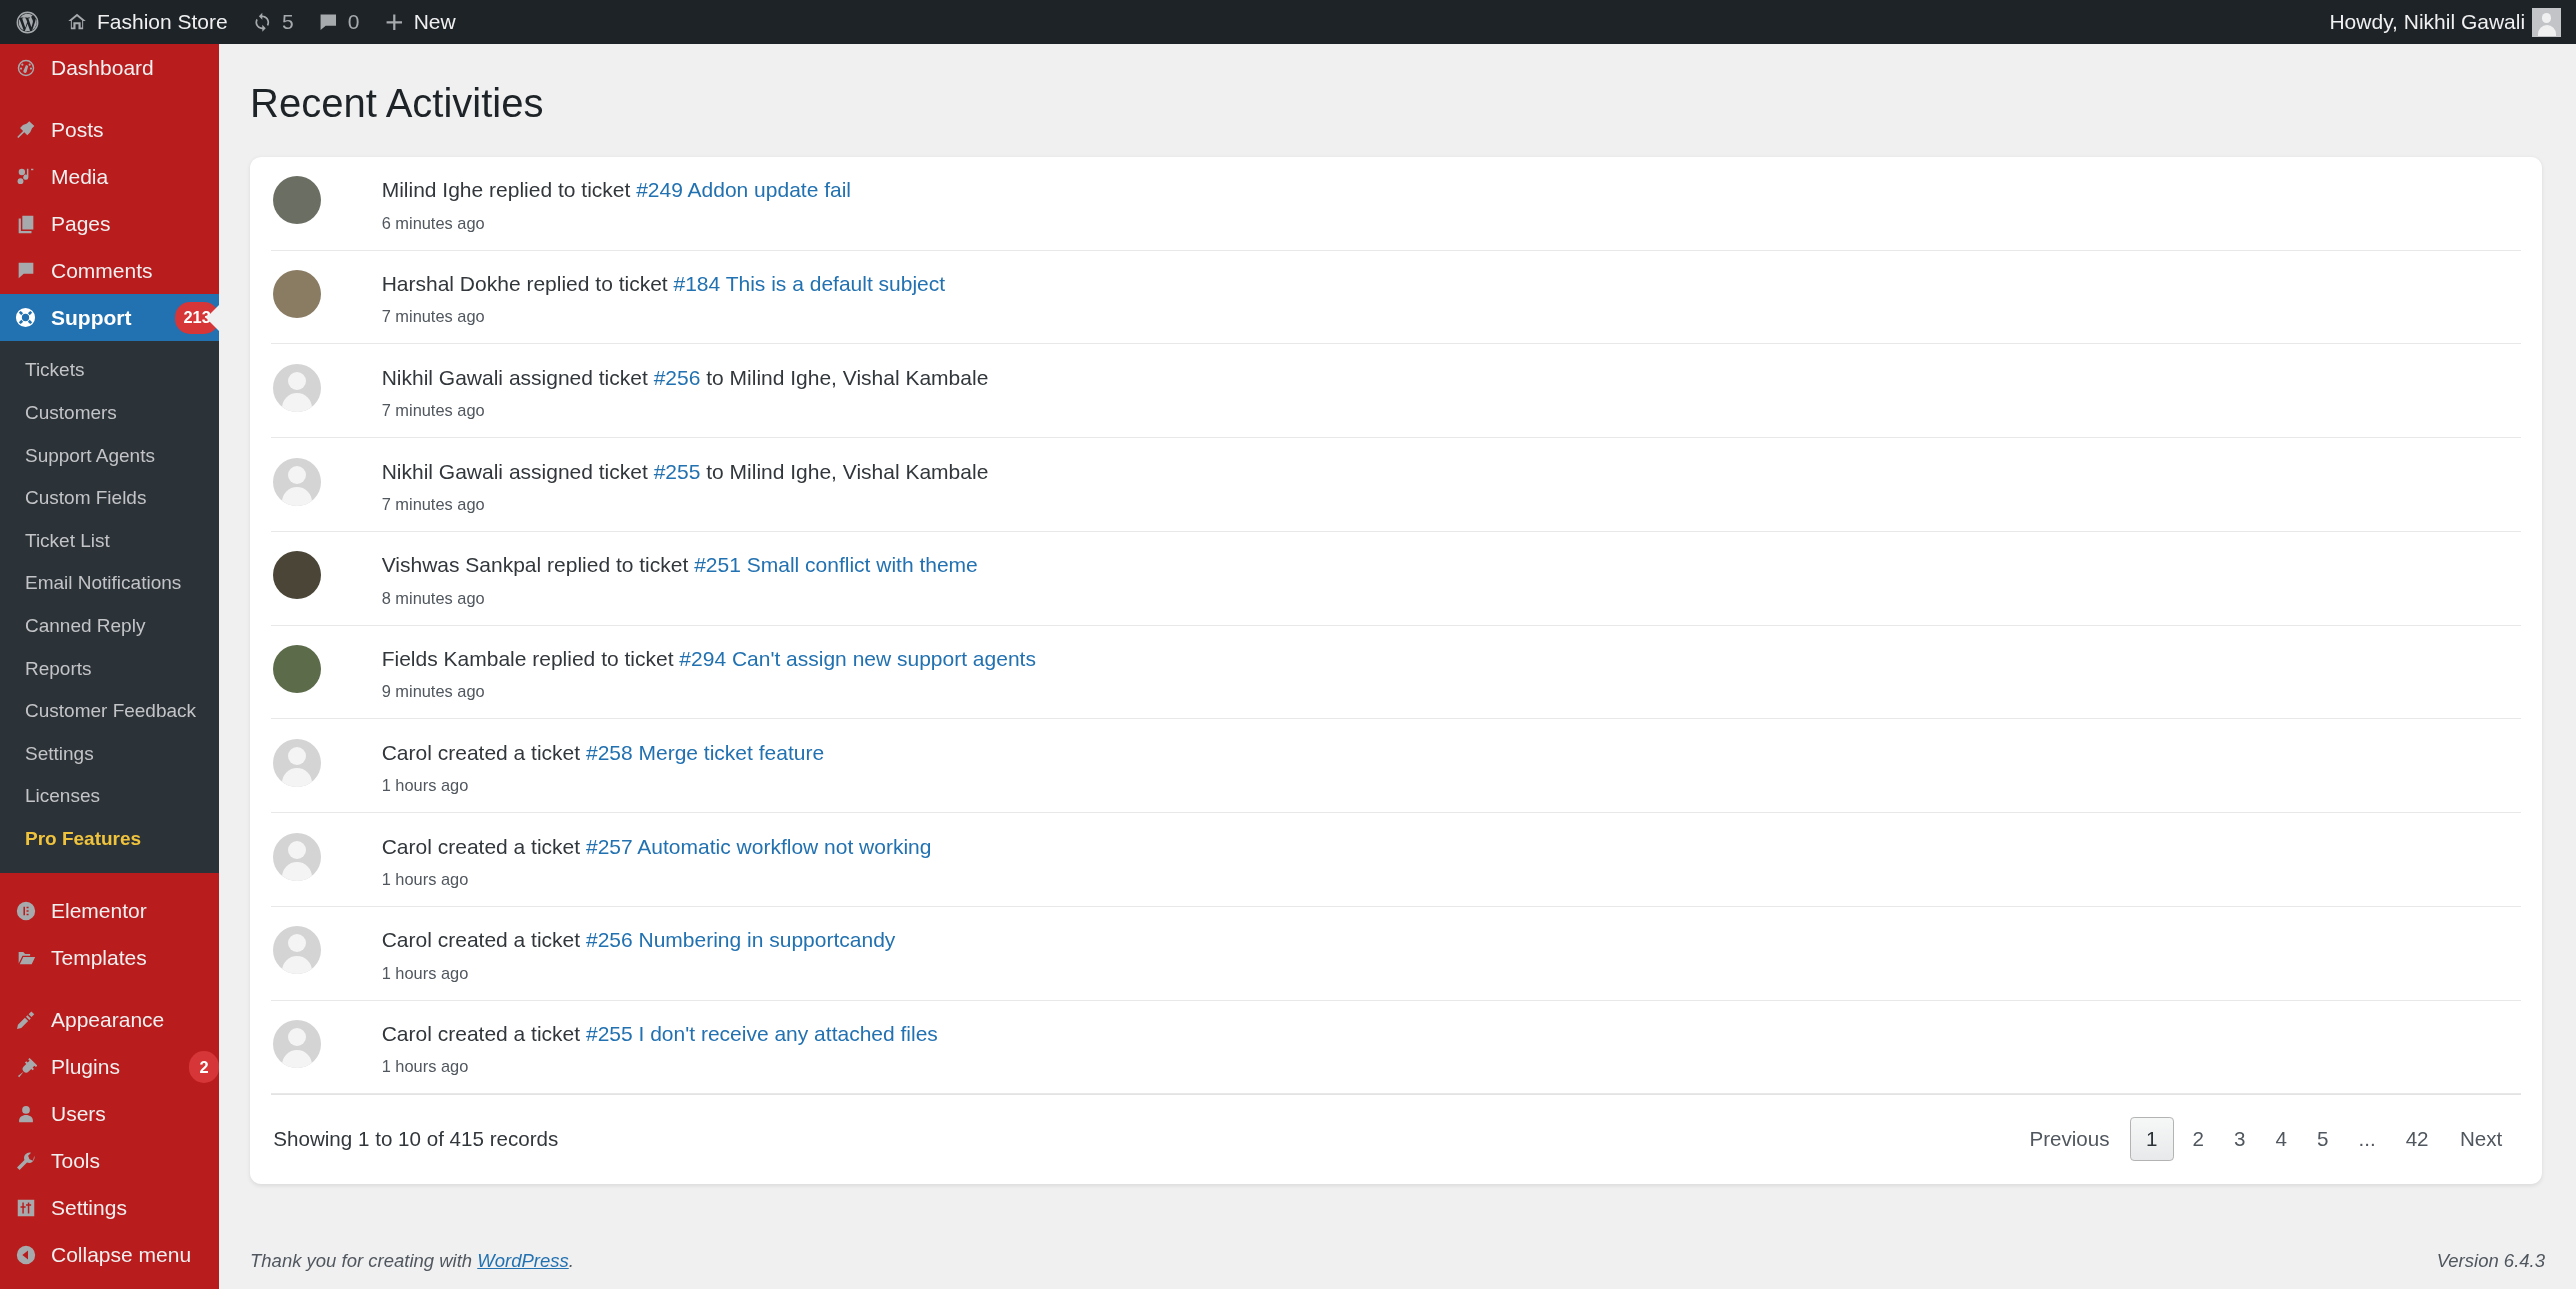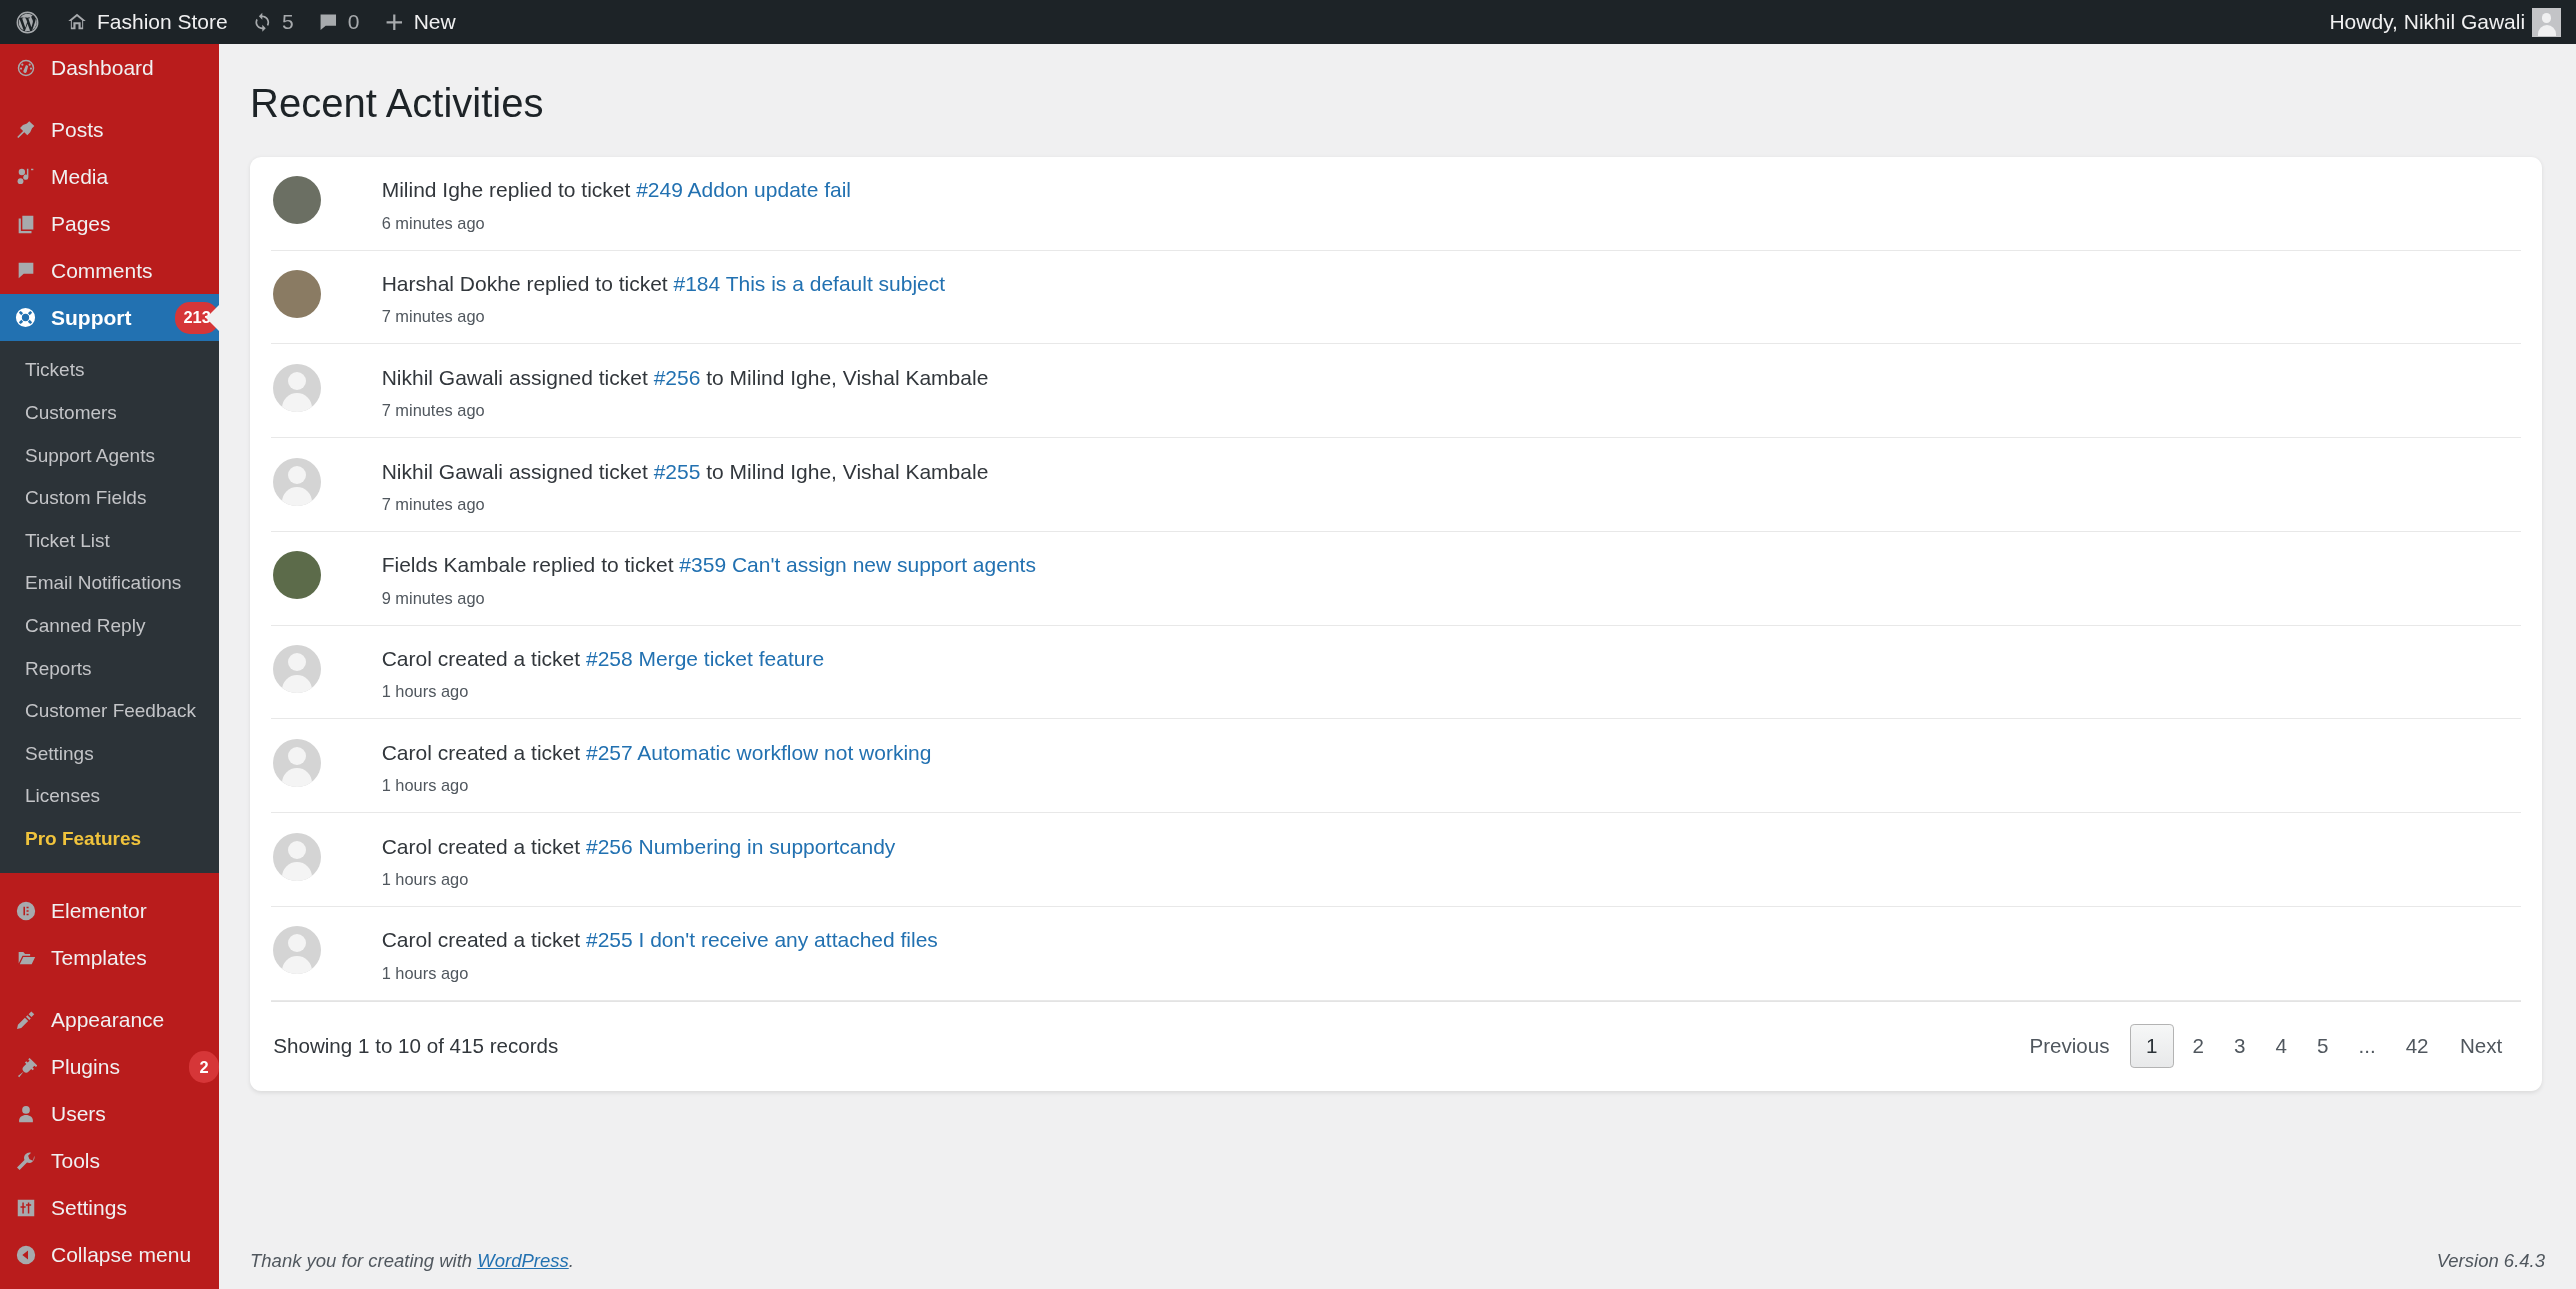--- a/index.html
+++ b/index.html
@@ -417,28 +417,39 @@
       <div class="act-body">
         <div class="act-text">
           <span>Nikhil Gawali</span>
           <span>assigned ticket</span>
           <a class="tlink">#255</a><span> to Milind Ighe, Vishal Kambale</span>
         </div>
         <div class="act-time">7 minutes ago</div>
       </div>
     </div>
 
+    <div class="activity-row">
+      <div class="avatar" style="background:#4a4536"></div>
+      <div class="act-body">
+        <div class="act-text">
+          <span>Vishwas Sankpal</span>
+          <span>replied to ticket</span>
+          <a class="tlink">#251 Small conflict with theme</a><span></span>
+        </div>
+        <div class="act-time">8 minutes ago</div>
+      </div>
+    </div>
 
     <div class="activity-row">
       <div class="avatar" style="background:#5c6b4a"></div>
       <div class="act-body">
         <div class="act-text">
           <span>Fields Kambale</span>
           <span>replied to ticket</span>
-          <a class="tlink">#359 Can't assign new support agents</a><span></span>
+          <a class="tlink">#294 Can't assign new support agents</a><span></span>
         </div>
         <div class="act-time">9 minutes ago</div>
       </div>
     </div>
 
     <div class="activity-row">
       <div class="avatar ph">
           <span class="h"></span>
           <span class="b"></span>
         </div>

